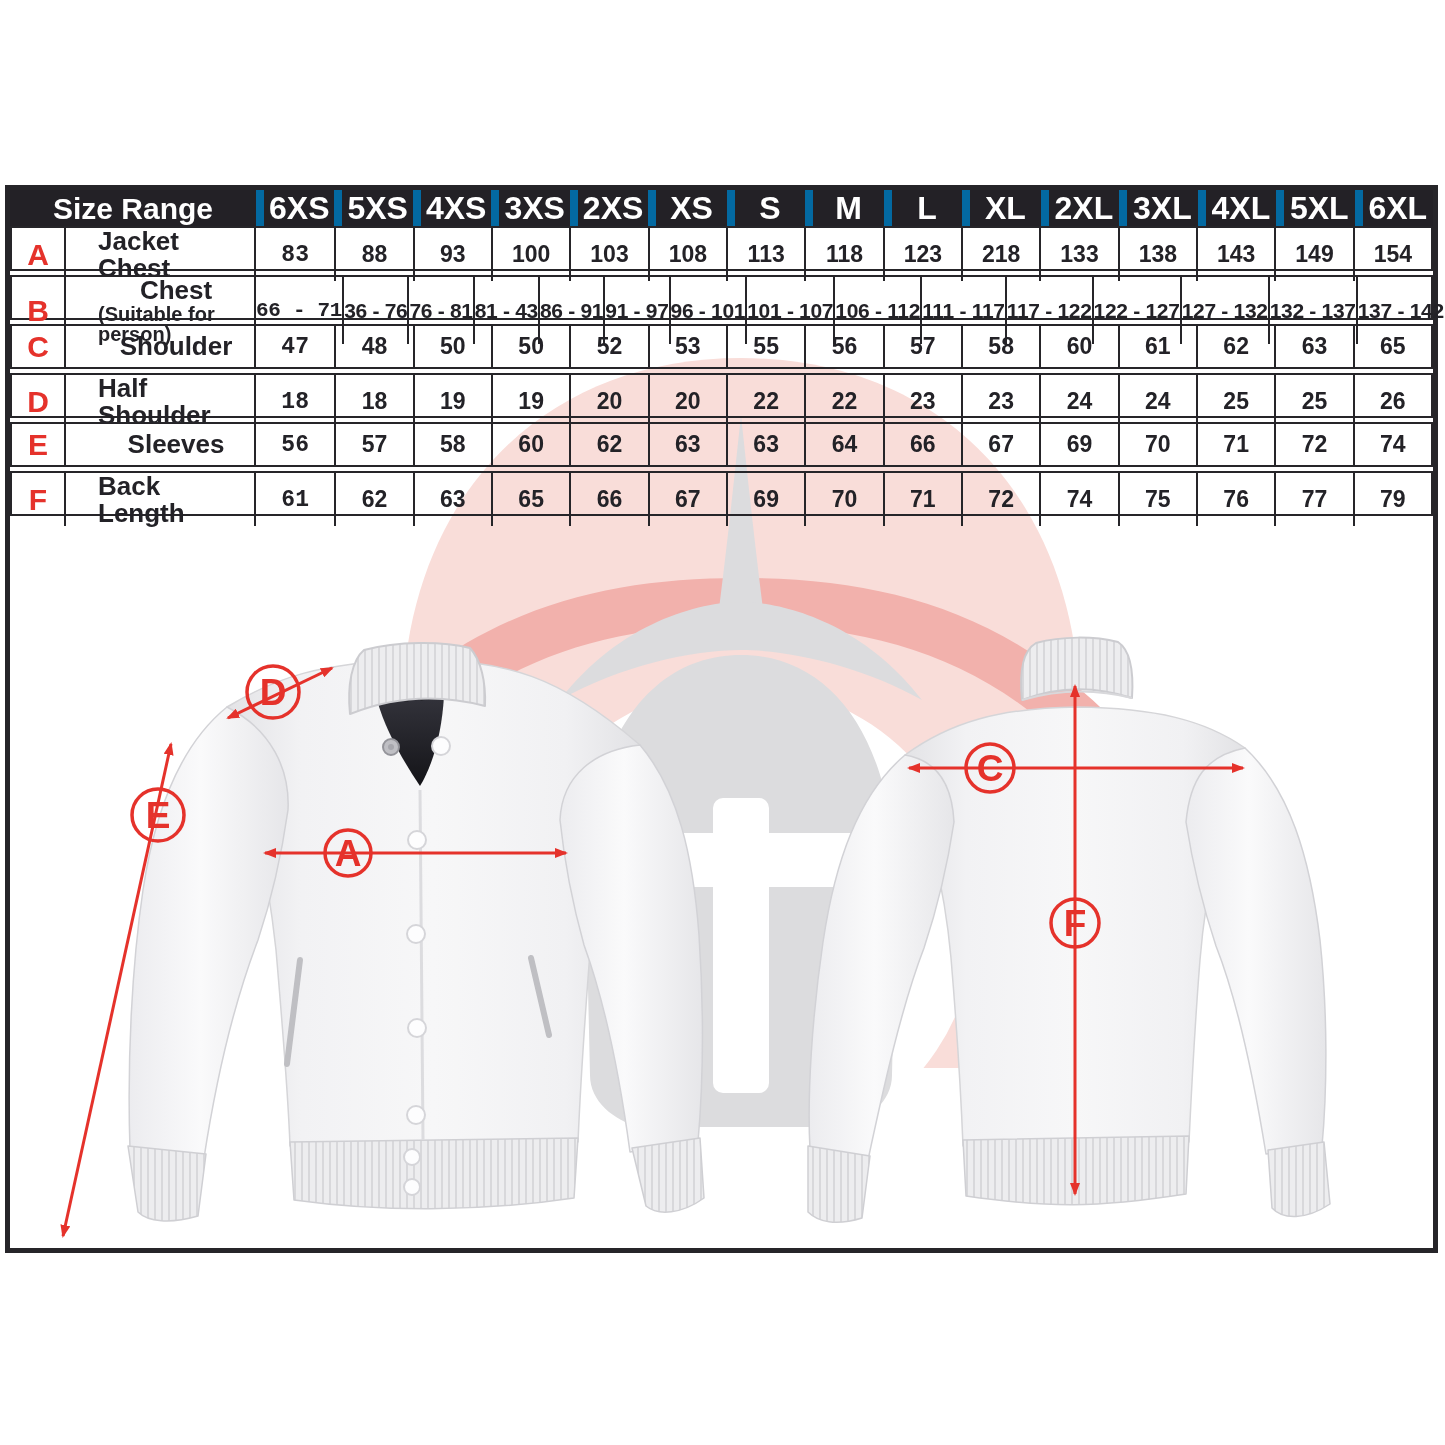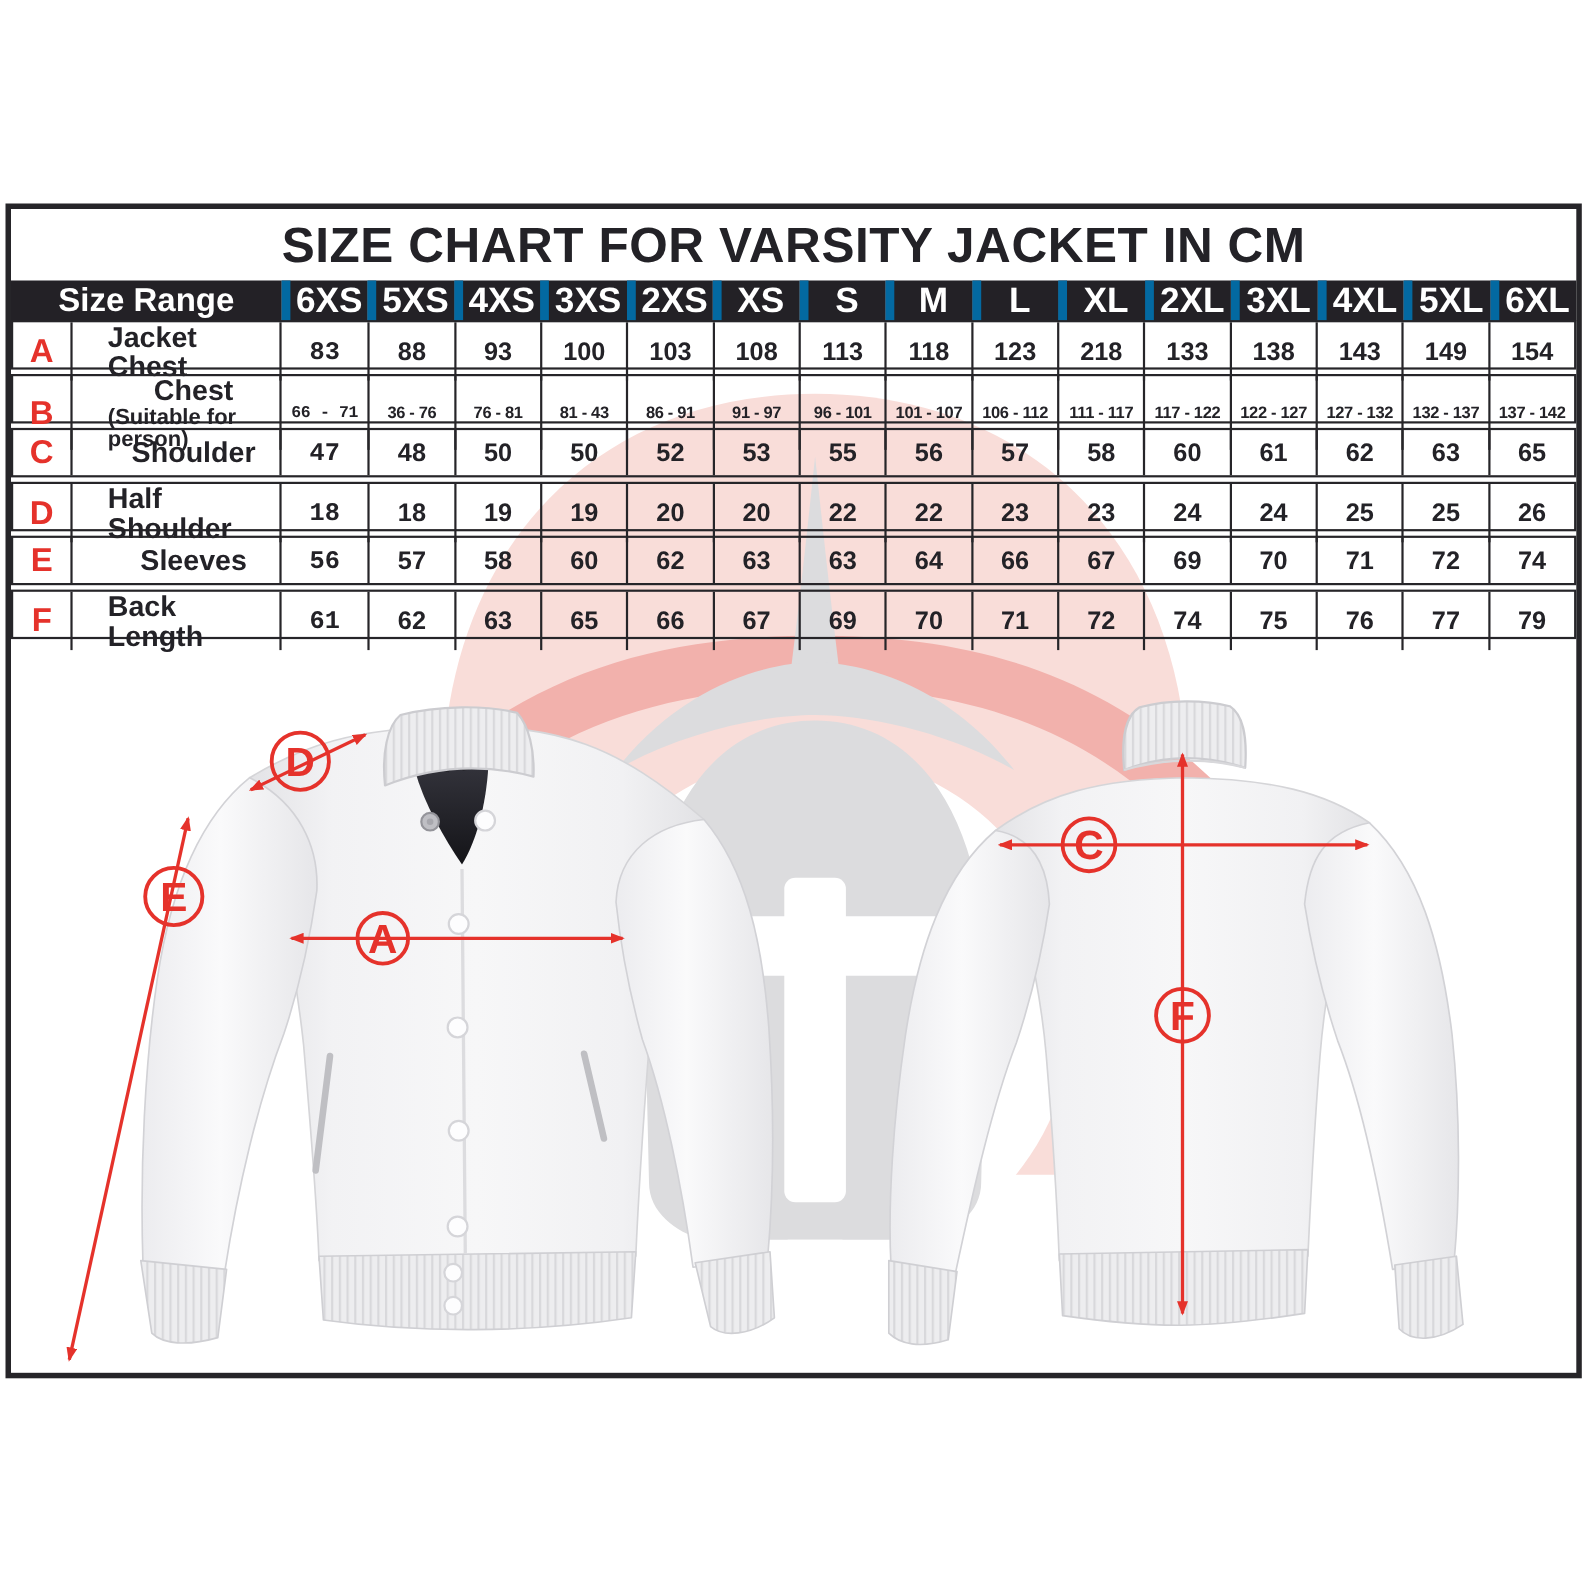--- a/index.html
+++ b/index.html
@@ -24,21 +24,21 @@
   .tbody{margin-top:4px;display:flex;flex-direction:column;gap:4px;}
   .trow{display:grid;grid-template-columns:54px 190px repeat(15,1fr);height:45px;
         border:2px solid var(--table-line);box-sizing:border-box;background:transparent;}
   .trow>div{display:flex;align-items:center;justify-content:center;box-sizing:border-box;}
   .cl{color:var(--accent-red);font-weight:bold;font-size:30px;border-right:2px solid var(--table-line);}
   .cn{font-weight:bold;font-size:26px;color:var(--text-dark);
       border-right:2px solid var(--table-line);flex-direction:column;line-height:1.02;padding-left:32px;}
   .cn .sub{font-size:20px;font-weight:bold;}
   .cv{font-weight:bold;font-size:23px;color:var(--text-dark);border-left:2px solid var(--table-line);white-space:nowrap;}
   .cv:nth-child(3){border-left:none;font-family:Liberation Mono, monospace;}
-  .cv.sm{font-size:15px;letter-spacing:-0.3px;}
+  .cv.sm{font-size:21px;letter-spacing:-0.3px;}
 </style>
 </head>
 <body>
 
 <div id="stage">
 
   <svg id="scene" viewBox="0 0 1445 1445">
     <defs>
       <linearGradient id="bodyG" x1="0" y1="0" x2="1" y2="0">
         <stop offset="0" stop-color="#e3e3e6"></stop>
@@ -137,21 +137,20 @@
         <text x="273" y="705">D</text>
         <text x="158" y="828">E</text>
         <text x="348" y="866">A</text>
         <text x="990" y="781">C</text>
         <text x="1075" y="936">F</text>
       </g>
     </g>
   </svg>
 
   <div class="frame">
-    <div class="title">SIZE CHART FOR VARSITY JACKET IN CM</div>
     <div class="header">
       <div class="hcorner">Size Range</div>
 
     <div class="hcell">6XS</div>
         <div class="hcell">5XS</div>
         <div class="hcell">4XS</div>
         <div class="hcell">3XS</div>
         <div class="hcell">2XS</div>
         <div class="hcell">XS</div>
         <div class="hcell">S</div>

